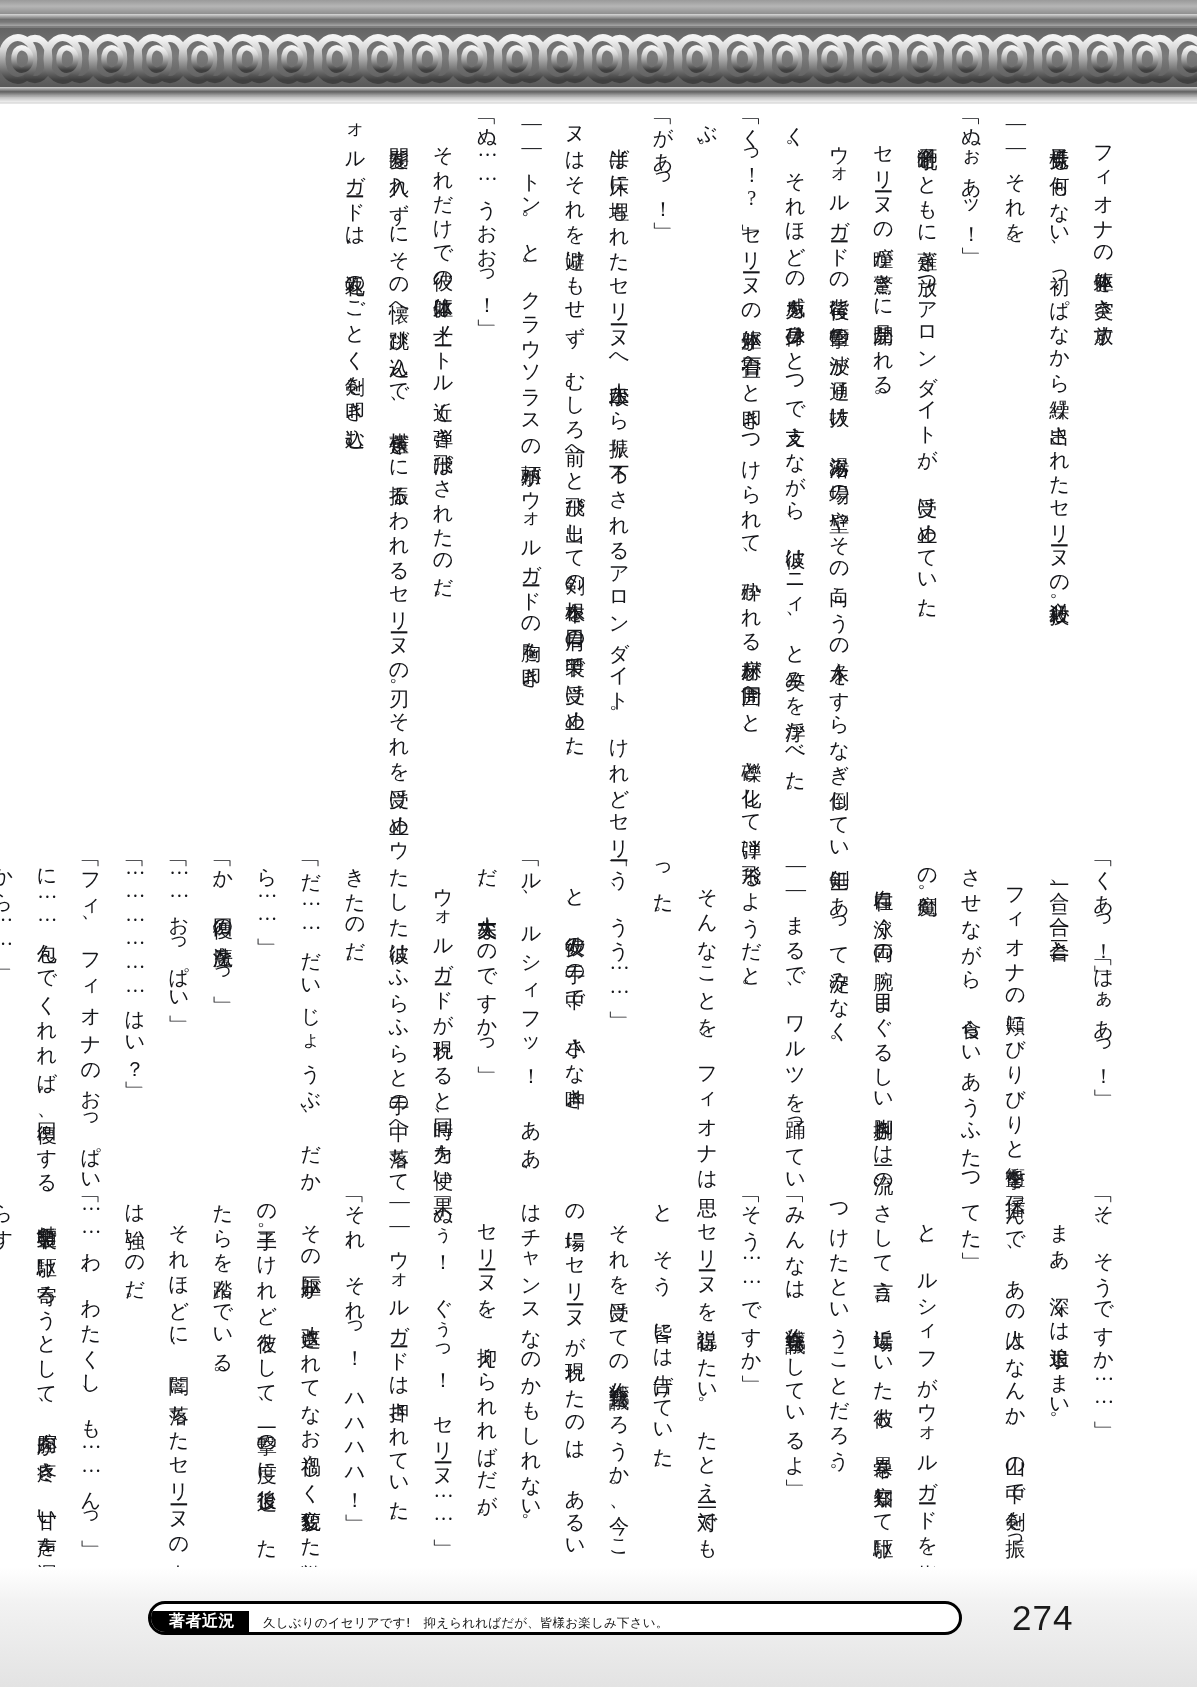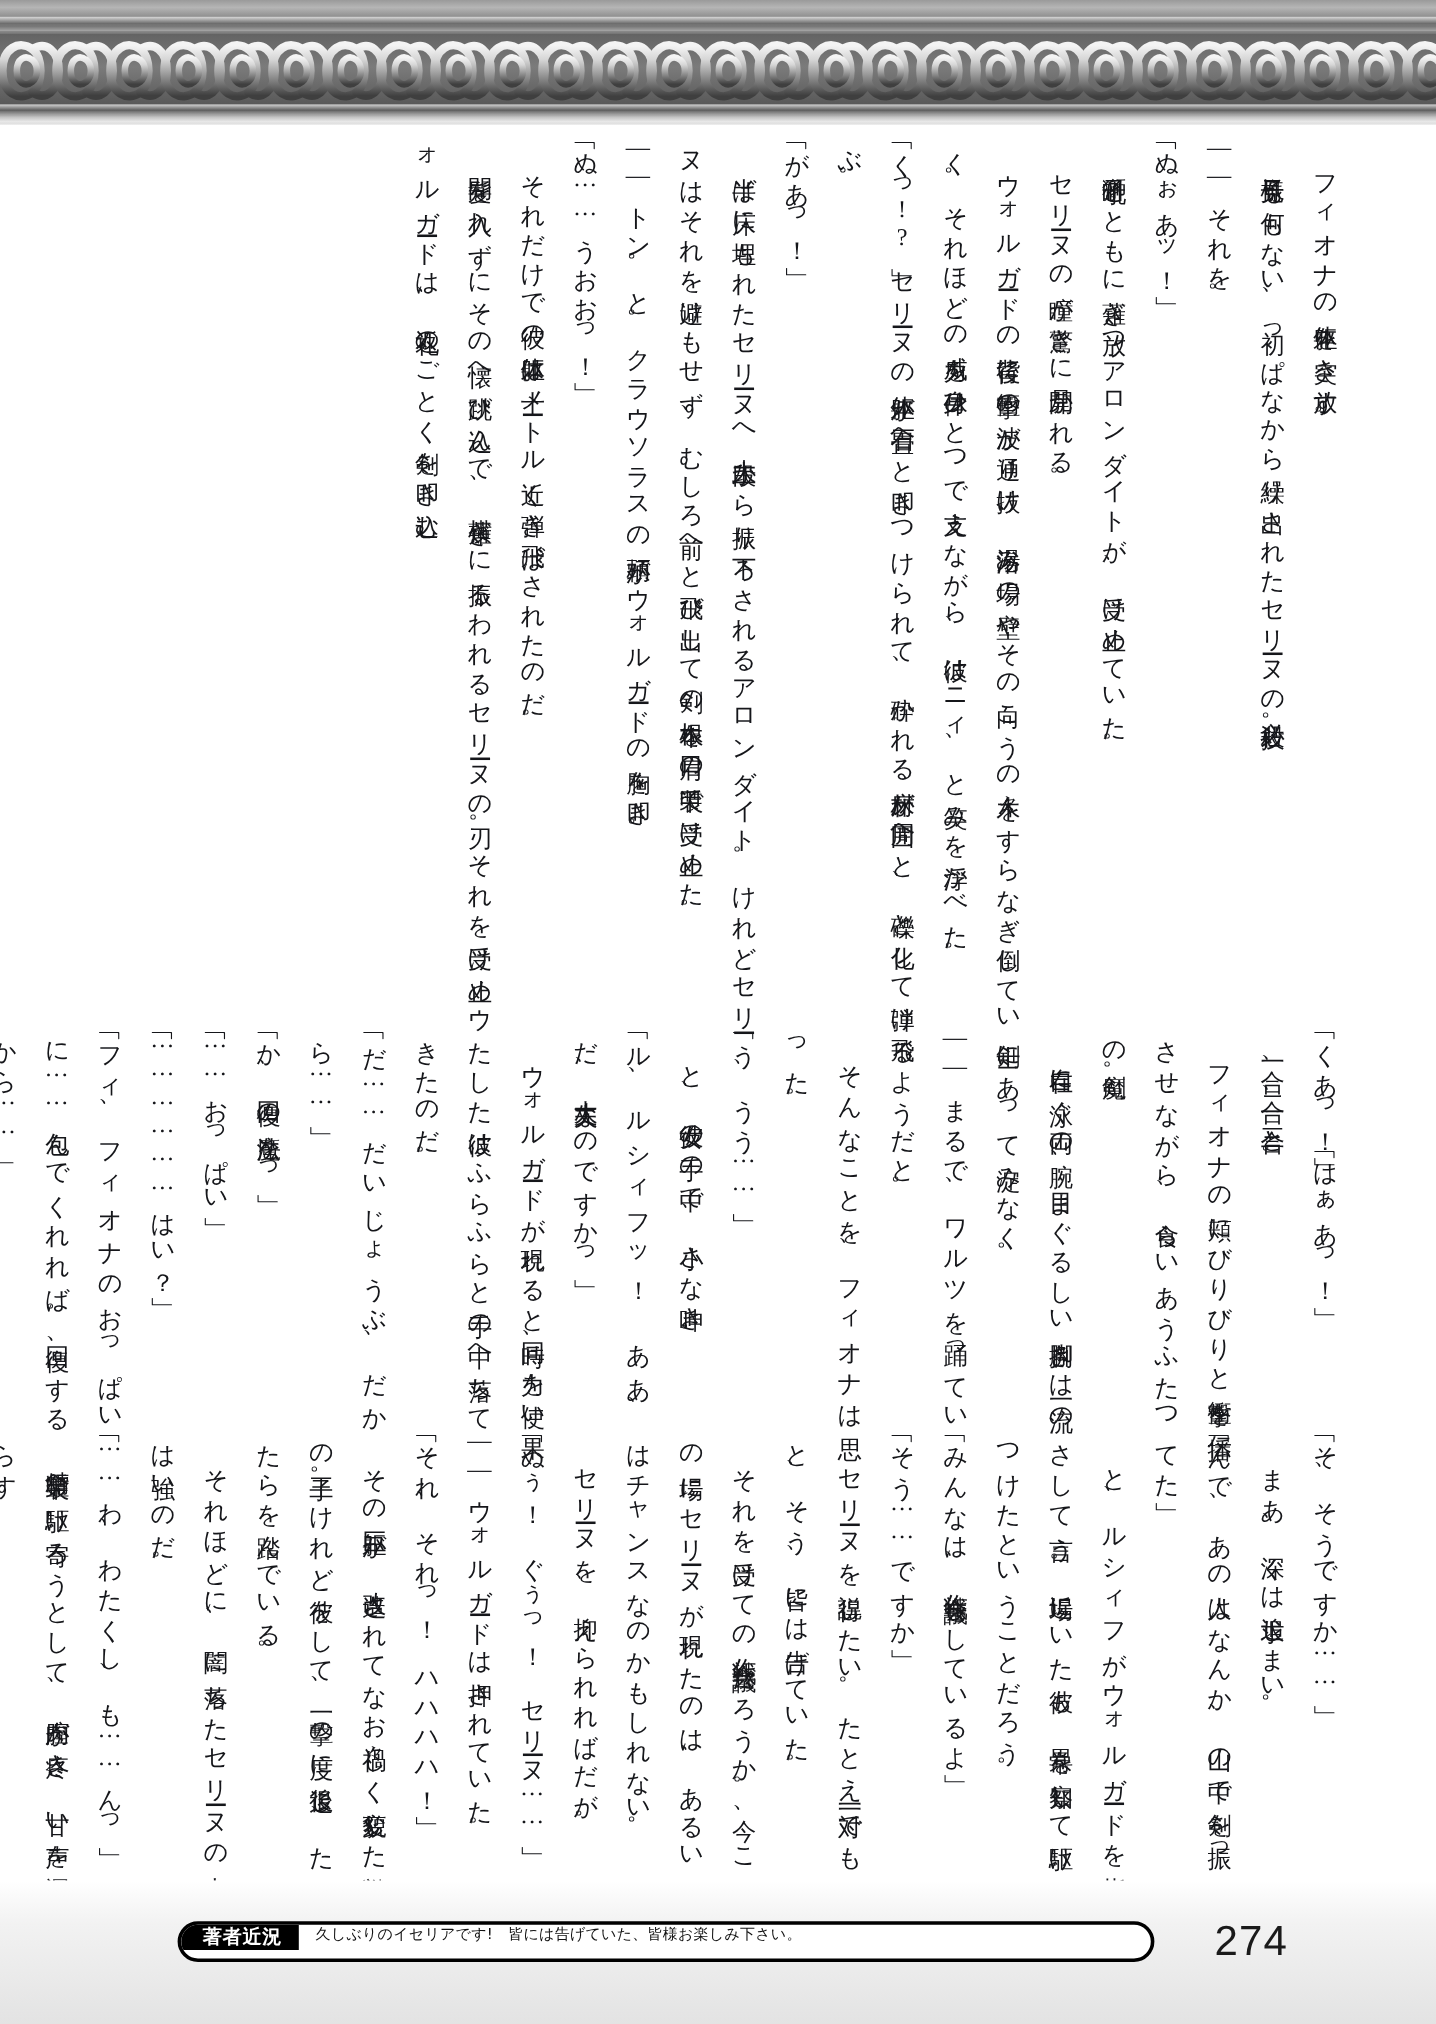--- a/index.html
+++ b/index.html
@@ -112,21 +112,21 @@
   .footer-inner {
     position: absolute;
     left: 148px;
     bottom: 52px;
     display: flex;
     align-items: stretch;
     height: 34px;
   }
   .author-pill {
     display: flex;
-    align-items: flex-start;
+    align-items: flex-end;
     border: 3px solid #000;
     border-radius: 17px;
     background: #ffffff;
     overflow: hidden;
     width: 814px;
     box-sizing: border-box;
   }
   .author-tag {
     background: #000;
     color: #fff;
@@ -279,19 +279,19 @@
         <p class="">それほどに、闇に落ちたセリーヌの力は強いのだ。</p>
         <p class="speech">「……わ、わたくし、も……んっ」</p>
         <p class="">精霊装甲へ駆け寄ろうとして、膣肉が疼き、甘い声を漏らす。</p>
       </div>
   </div>
 
   <div class="footer">
     <div class="footer-inner">
       <div class="author-pill">
         <div class="author-tag">著者近況</div>
-        <div class="author-note">久しぶりのイセリアです!　皆には告げていた、皆様お楽しみ下さい。</div>
+        <div class="author-note">久しぶりのイセリアです!　抑えられればだが、皆様お楽しみ下さい。</div>
       </div>
     </div>
     <div class="page-number">274</div>
   </div>
 
 </div>
 
 </body></html>

